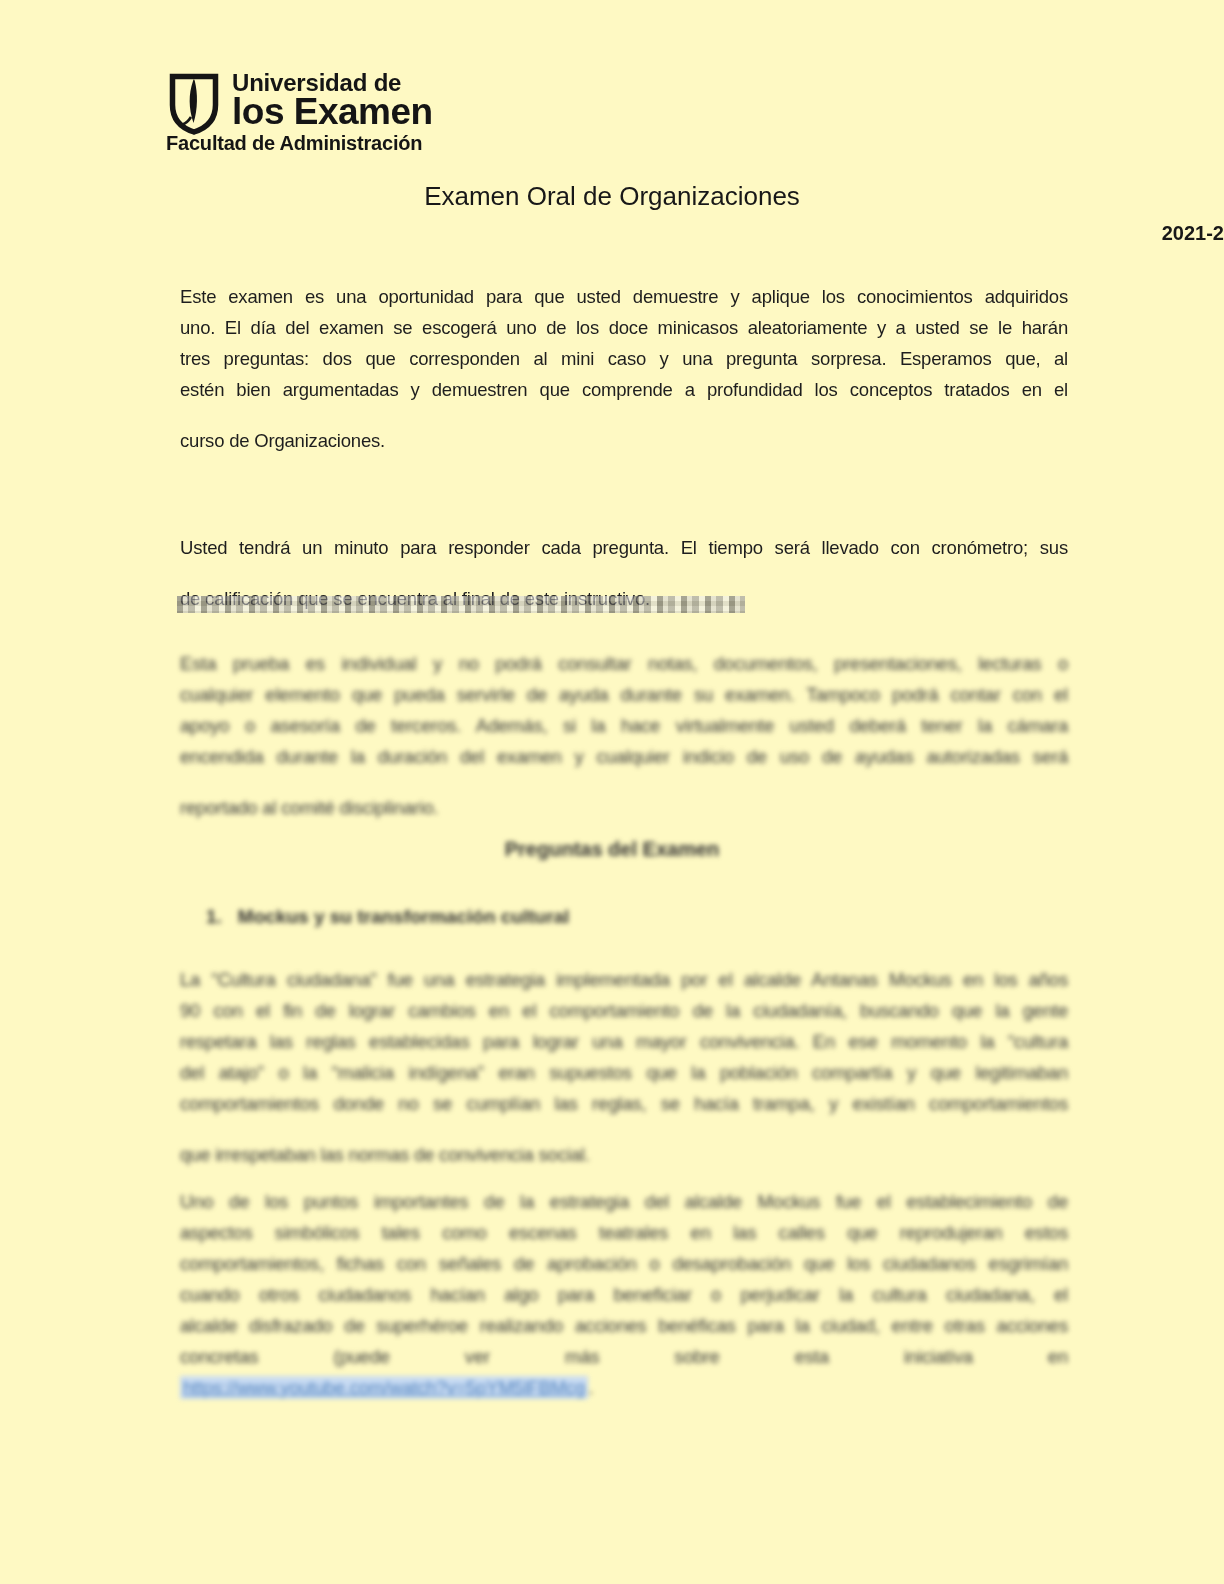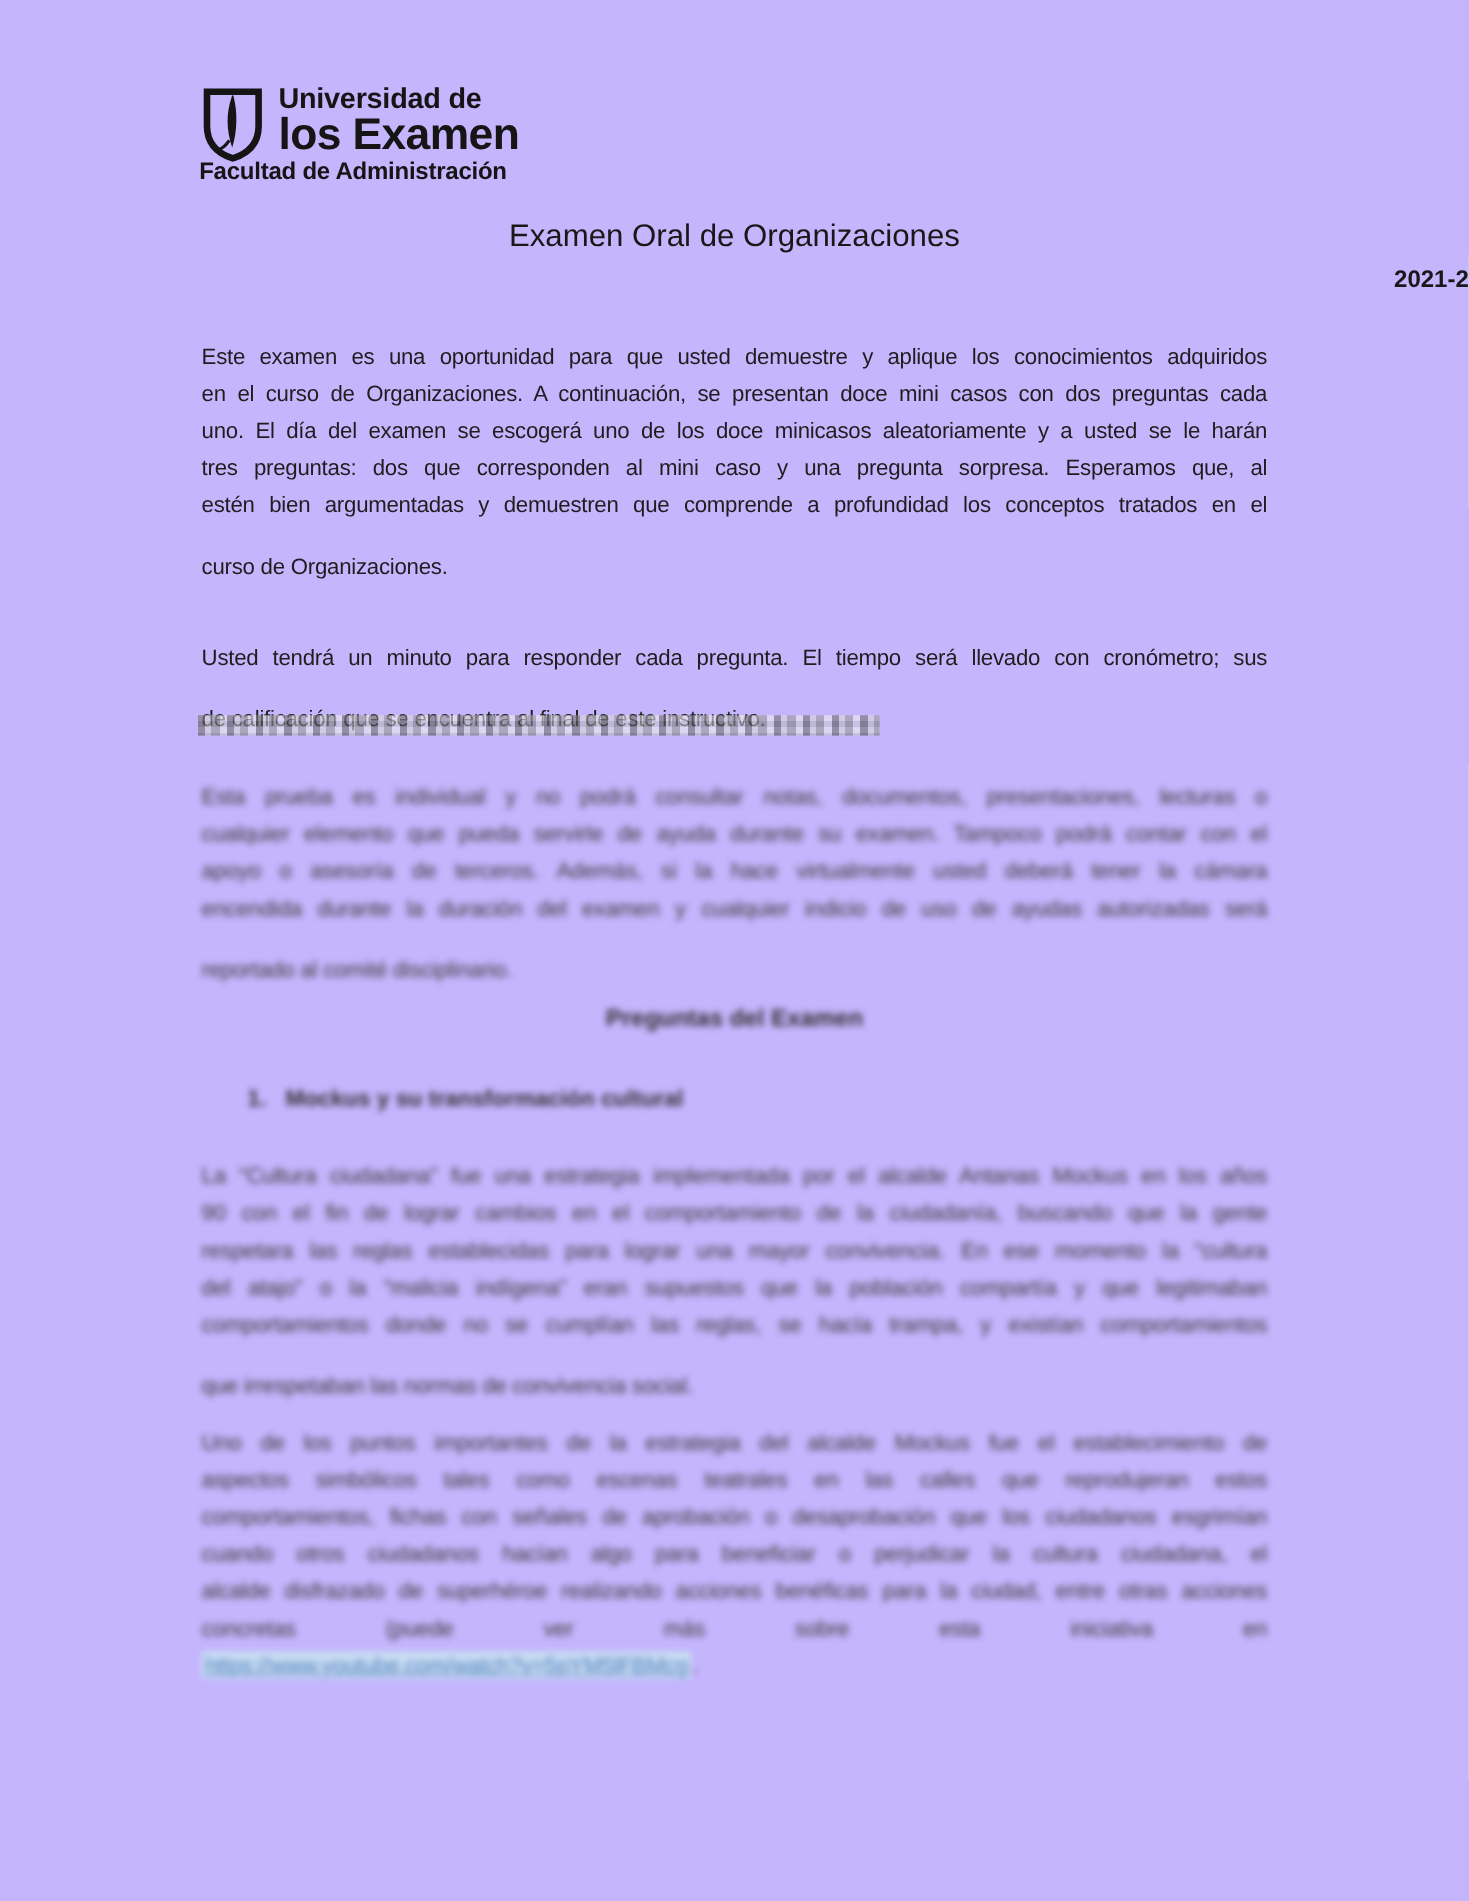--- a/index.html
+++ b/index.html
@@ -1,33 +1,33 @@
 <!DOCTYPE html>
 <html><head>
 <meta charset="utf-8">
 <style>
   html,body { margin:0; padding:0; background:#e8e8e8; }
   .page {
-    position:relative; width:1224px; height:1584px; background:#c4b5fd;
+    position:relative; width:1224px; height:1584px; background:#fef9c3;
     overflow:hidden; font-family:"Liberation Sans", sans-serif; color:#1e1e1e;
     margin:0 auto;
   }
   
   .logo { position:absolute; left:166px; top:68px; width:420px; height:92px; color:#151515; }
   .logo svg { position:absolute; left:2px; top:5px; }
   .logo-l1 { position:absolute; left:66px; top:1px;  font-size:24px; font-weight:600; letter-spacing:-0.2px; }
   .logo-l2 { position:absolute; left:66px; top:23px; font-size:37px; font-weight:600; letter-spacing:-0.5px; }
   .logo-l3 { position:absolute; left:0px;  top:64px; font-size:20px; font-weight:700; letter-spacing:-0.2px; }
   
   .title { position:absolute; left:0; top:181px; width:1224px; text-align:center;
            font-size:26px; font-weight:400; color:#181818; }
   .term  { position:absolute; left:0; top:222px; width:1224px; text-align:right;
            font-size:20px; font-weight:700; color:#181818; }
   
-  .col { position:absolute; left:168px; width:888px; }
+  .col { position:absolute; left:180px; width:888px; }
   .body-text { font-size:18.5px; line-height:31px; letter-spacing:-0.2px; color:#1e1e1e; }
   .jline { text-align:justify; text-align-last:justify; }
   .jline.last { text-align-last:left;margin-top:20px; }
   .p1 { top:281px; }
   .p2 { top:532px; }
   .partial { position:relative; }
   .mosaic {
     position:absolute; left:-3px; top:13px; width:568px; height:17px;
     background:
       repeating-linear-gradient(90deg, rgba(95,95,95,.55) 0 6px, rgba(205,205,205,.50) 6px 11px,
@@ -67,21 +67,20 @@
     <div class="logo-l1">Universidad de</div>
     <div class="logo-l2">los Examen</div>
     <div class="logo-l3">Facultad de Administración</div>
   </div>
 
   <div class="title">Examen Oral de Organizaciones</div>
   <div class="term">2021-2</div>
 
   <div class="col body-text p1">
       <div class="jline">Este examen es una oportunidad para que usted demuestre y aplique los conocimientos adquiridos</div>
-      <div class="jline">en el curso de Organizaciones. A continuación, se presentan doce mini casos con dos preguntas cada</div>
       <div class="jline">uno. El día del examen se escogerá uno de los doce minicasos aleatoriamente y a usted se le harán</div>
       <div class="jline">tres preguntas: dos que corresponden al mini caso y una pregunta sorpresa. Esperamos que, al</div>
       <div class="jline">estén bien argumentadas y demuestren que comprende a profundidad los conceptos tratados en el</div>
       <div class="jline last">curso de Organizaciones.</div>
     </div>
 
   <div class="col body-text p2">
     <div>
         <div class="jline">Usted tendrá un minuto para responder cada pregunta. El tiempo será llevado con cronómetro; sus</div>
       </div>

